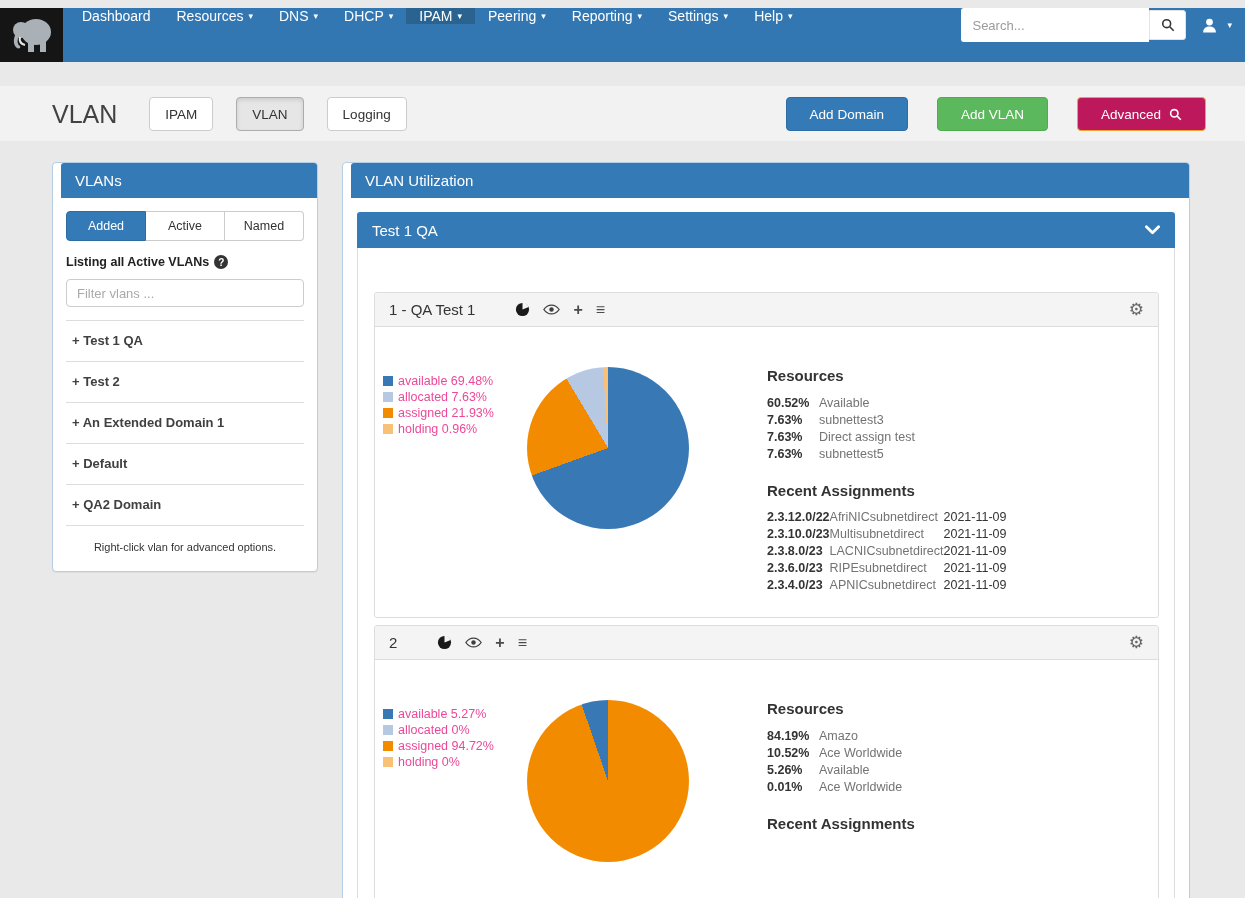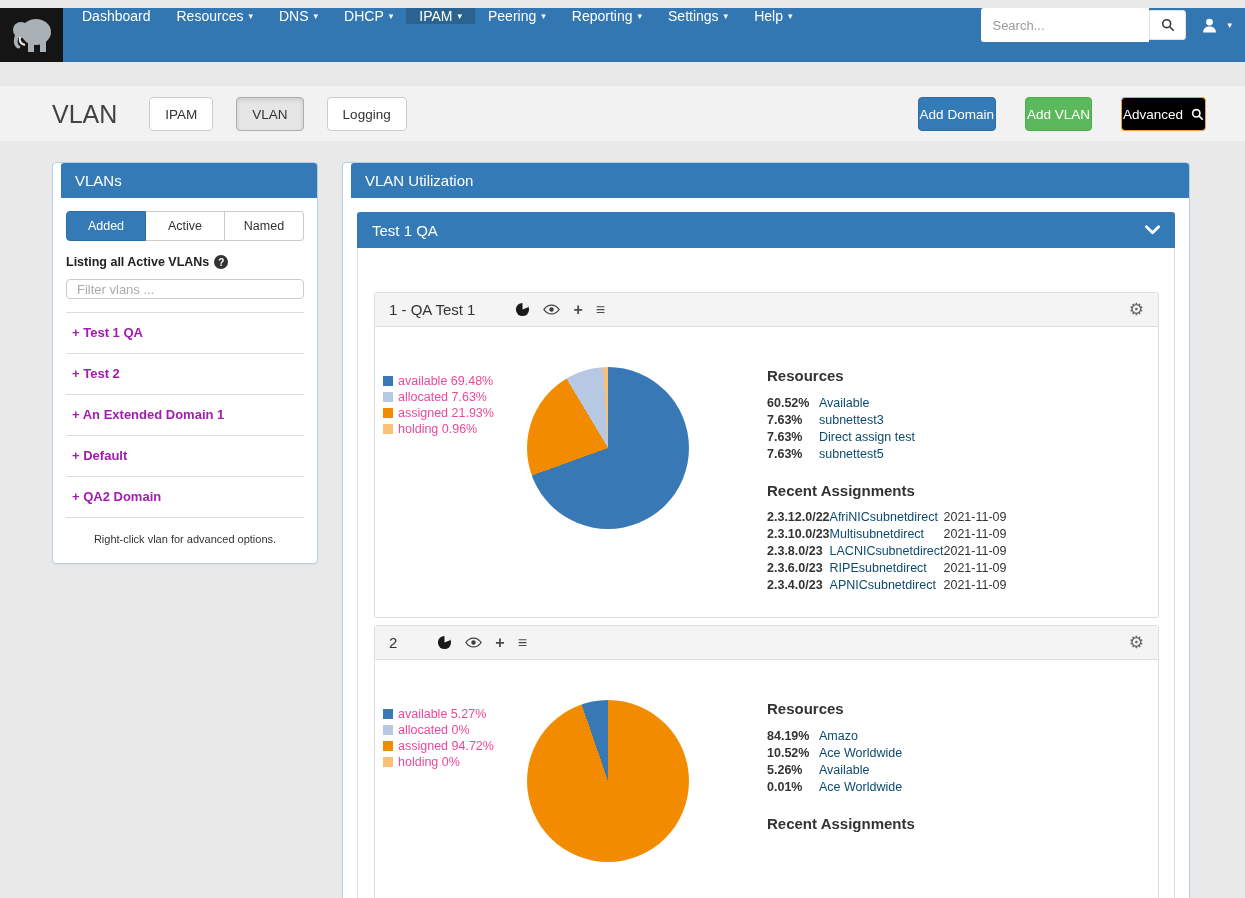--- a/index.html
+++ b/index.html
@@ -13,56 +13,56 @@
   button { font-family: "Liberation Sans", sans-serif; }
 
   
   .navbar { position: absolute; top: 8px; left: 0; width: 100%; height: 54px; background: #3377b2; display: flex; align-items: flex-start; z-index: 20; }
   .brand { width: 63px; height: 54px; background: #151515; display: flex; align-items: center; justify-content: center; cursor: pointer; }
   .nav-items { display: flex; list-style: none; align-items: stretch; margin-left: 6px; }
   .nav-item { display: flex; align-items: center; padding: 0 13px; color: #fff; font-size: 14px; cursor: pointer; white-space: nowrap; }
   .nav-item.active { background: #2a6390; }
   .caret { font-size: 9px; margin-left: 5px; color: #fff; }
   .navbar-right { margin-left: auto; display: flex; align-items: center; padding-right: 13px; }
-  .search-input { width: 168px; height: 30px; border: 1px solid #fff; border-right: none; border-radius: 3px 0 0 3px; padding: 16px 10px; font-size: 13px; outline: none; color: #333; }
+  .search-input { width: 188px; height: 30px; border: 1px solid #fff; border-right: none; border-radius: 3px 0 0 3px; padding: 16px 10px; font-size: 13px; outline: none; color: #333; }
   .search-input::placeholder { color: #9a9a9a; }
   .search-btn { width: 37px; height: 30px; background: #fff; border: 1px solid #e3e3e3; border-radius: 0 3px 3px 0; display: flex; align-items: center; justify-content: center; cursor: pointer; }
   .user-menu { display: flex; align-items: center; margin-left: 15px; cursor: pointer; gap: 4px; }
 
   
   .band { position: absolute; top: 86px; left: 0; width: 100%; height: 55px; background: #f2f2f2; }
   .page-header { position: absolute; top: 91px; left: 52px; right: 39px; height: 46px; display: flex; align-items: center; z-index: 5; }
   .page-title { font-size: 25px; font-weight: 400; color: #424242; margin-right: 32px; }
   .view-tab { height: 34px; padding: 0 15px; background: #fff; border: 1px solid #ccc; border-radius: 4px; font-size: 13.5px; color: #333; margin-right: 23px; cursor: pointer; }
   .view-tab.active { background: #e6e6e6; border-color: #adadad; box-shadow: inset 0 2px 4px rgba(0,0,0,.12); }
   .actions { margin-left: auto; display: flex; gap: 29px; }
-  .btn { height: 34px; padding: 0 1px; border-radius: 4px; font-size: 13.5px; color: #fff; border: 1px solid transparent; cursor: pointer; display: flex; align-items: center; gap: 8px; }
+  .btn { height: 34px; padding: 0 23px; border-radius: 4px; font-size: 13.5px; color: #fff; border: 1px solid transparent; cursor: pointer; display: flex; align-items: center; gap: 8px; }
   .btn-blue { background: #337ab7; border-color: #2e6da4; }
   .btn-green { background: #5cb85c; border-color: #4cae4c; }
-  .btn-orange { background: #000000; border-color: #eea236; }
+  .btn-orange { background: #be185d; border-color: #eea236; }
 
   
   .panel { background: #fff; border: 1px solid #b6cfe4; border-radius: 4px; box-shadow: 0 1px 1px rgba(0,0,0,.05); }
   .panel-heading { background: #337ab7; color: #fff; font-size: 15px; padding: 9px 14px; border-radius: 3px 3px 0 0; margin-left: 8px; }
 
   
   .sidebar { position: absolute; left: 52px; top: 162px; width: 266px; }
   .sidebar-body { padding: 13px; }
   .seg-group { display: flex; width: 100%; }
   .seg { flex: 1; height: 30px; background: #fff; border: 1px solid #ccc; font-size: 12.5px; color: #333; cursor: pointer; }
   .seg + .seg { border-left: none; }
   .seg:first-child { border-radius: 4px 0 0 4px; }
   .seg:last-child { border-radius: 0 4px 4px 0; }
   .seg.active { background: #337ab7; border-color: #2e6da4; color: #fff; }
   .listing-label { font-size: 12.5px; font-weight: bold; color: #222; margin: 14px 0 10px; display: flex; align-items: center; gap: 5px; }
   .q-icon { width: 14px; height: 14px; border-radius: 50%; background: #333; color: #fff; font-size: 10px; display: inline-flex; align-items: center; justify-content: center; font-weight: bold; cursor: pointer; }
-  .filter-input { width: 100%; height: 20px; border: 1px solid #ccc; border-radius: 4px; padding: 0 10px; font-size: 13px; color: #555; outline: none; }
+  .filter-input { width: 100%; height: 28px; border: 1px solid #ccc; border-radius: 4px; padding: 0 10px; font-size: 13px; color: #555; outline: none; }
   .filter-input::placeholder { color: #aaa; }
   .vlan-list { list-style: none; margin-top: 13px; }
-  .vlan-item { border-top: 1px solid #ddd; padding: 12px 6px 13px; font-size: 13px; font-weight: bold; color: #a21caf; cursor: pointer; }
+  .vlan-item { border-top: 1px solid #ddd; padding: 12px 6px 13px; font-size: 13px; font-weight: bold; color: #404040; cursor: pointer; }
   .vlan-item:last-child { border-bottom: 1px solid #ddd; }
   .sidebar-note { text-align: center; font-size: 11px; color: #333; margin: 15px 0 5px; }
 
   
   .main-panel { position: absolute; left: 342px; top: 162px; width: 848px; height: 900px; }
   .main-body { padding: 14px 14px 20px; }
   .group-header { background: #337ab7; color: #fff; font-size: 15px; padding: 0 15px; height: 36px; border-radius: 3px 3px 0 0; display: flex; align-items: center; cursor: pointer; }
   .group-chevron { margin-left: auto; display: inline-flex; cursor: pointer; }
   .group-body { border: 1px solid #ddd; border-top: none; background: #fff; padding: 44px 15px 24px 16px; }
 
@@ -80,21 +80,21 @@
   .legend li { font-size: 12.5px; color: #ec4899; line-height: 16px; display: flex; align-items: center; gap: 5px; }
   .swatch { width: 10px; height: 10px; display: inline-block; flex: 0 0 auto; }
   .pie { position: absolute; left: 152px; top: 40px; width: 162px; height: 162px; border-radius: 50%; }
   .res-col { position: absolute; left: 392px; top: 40px; right: 16px; }
   .res-heading { font-size: 15px; font-weight: bold; color: #333; margin-bottom: 10px; }
   .assign-heading { margin-top: 20px; margin-bottom: 9px; }
   table.rows { border-collapse: collapse; font-size: 12.5px; }
   table.rows td { padding: 1.5px 0; vertical-align: top; }
   td.pct { font-weight: bold; color: #333; padding-right: 10px; min-width: 52px; white-space: nowrap; }
   td.cidr { font-weight: bold; color: #333; padding-right: 10px; white-space: nowrap; }
-  td.rname { color: #0c4a6e; padding-right: 18px; cursor: pointer; white-space: nowrap; }
+  td.rname { color: #737373; padding-right: 18px; cursor: pointer; white-space: nowrap; }
   td.rdate { color: #333; white-space: nowrap; padding-left: 22px; }
 </style>
 </head>
 <body>
 
 <nav class="navbar">
   <div class="brand">
     <svg width="46" height="40" viewBox="0 0 46 40">
       <ellipse cx="27" cy="17" rx="15" ry="13" fill="#a9b0b6"></ellipse>
       <circle cx="12" cy="15" r="8" fill="#a9b0b6"></circle>

